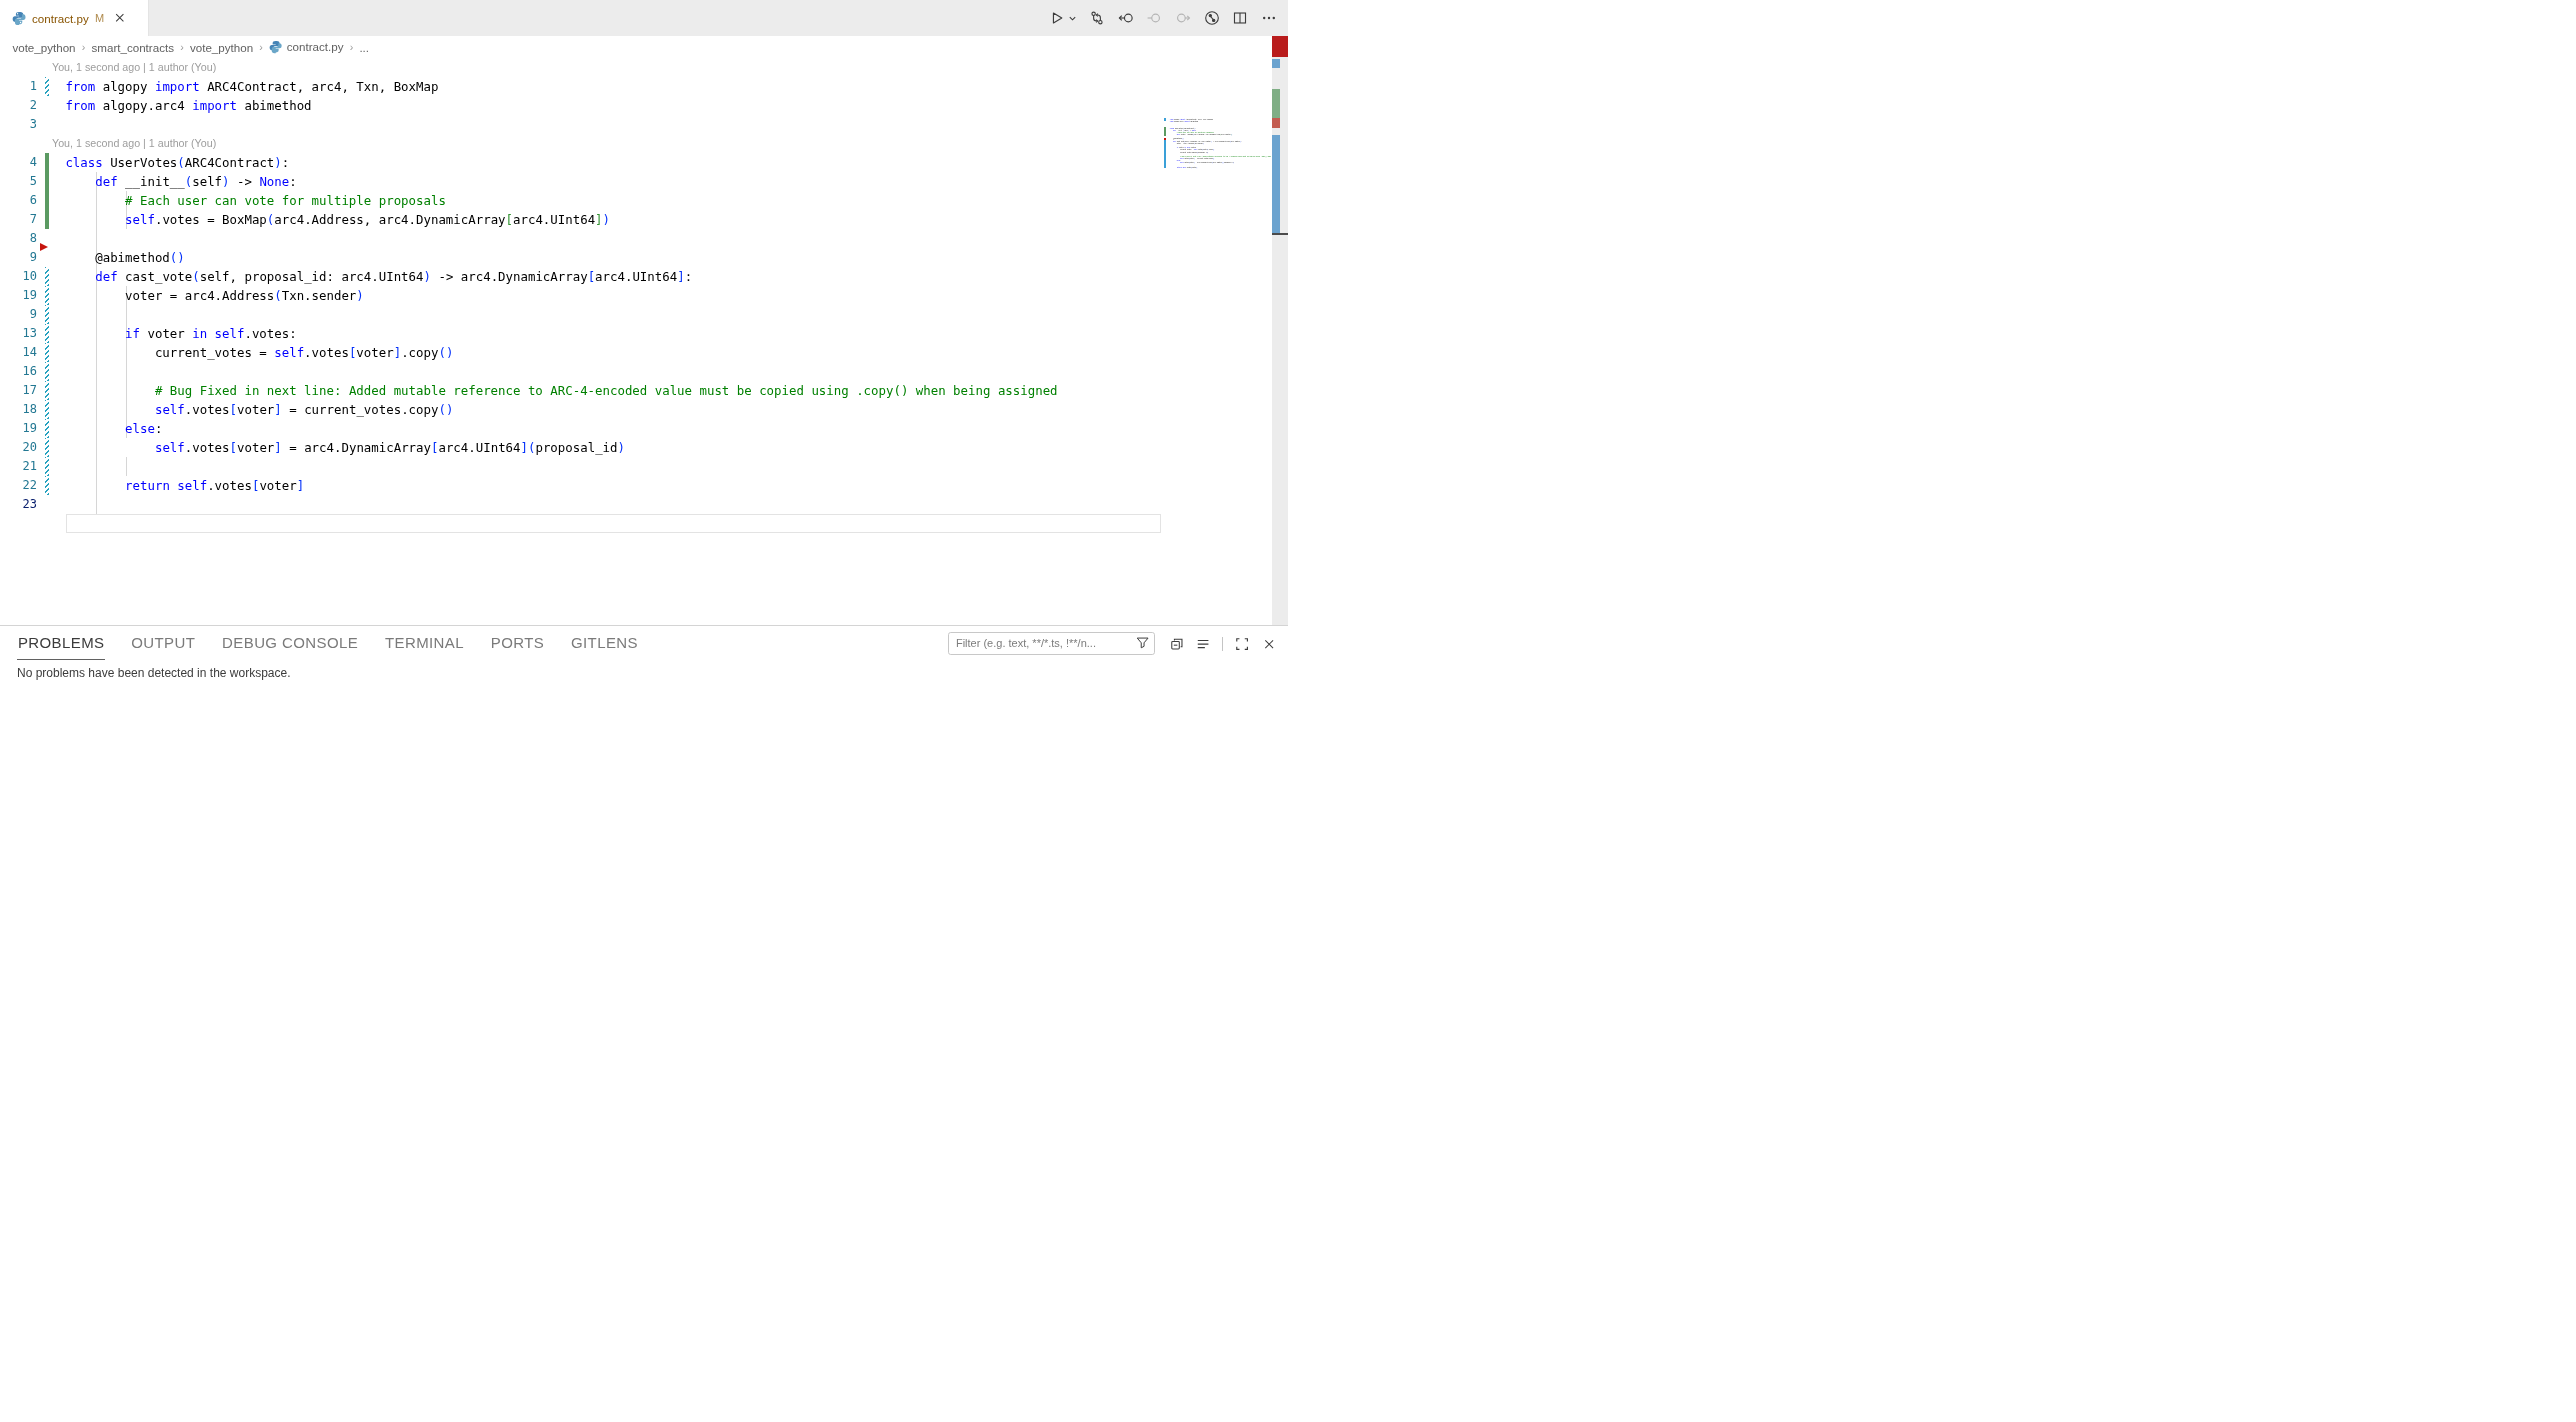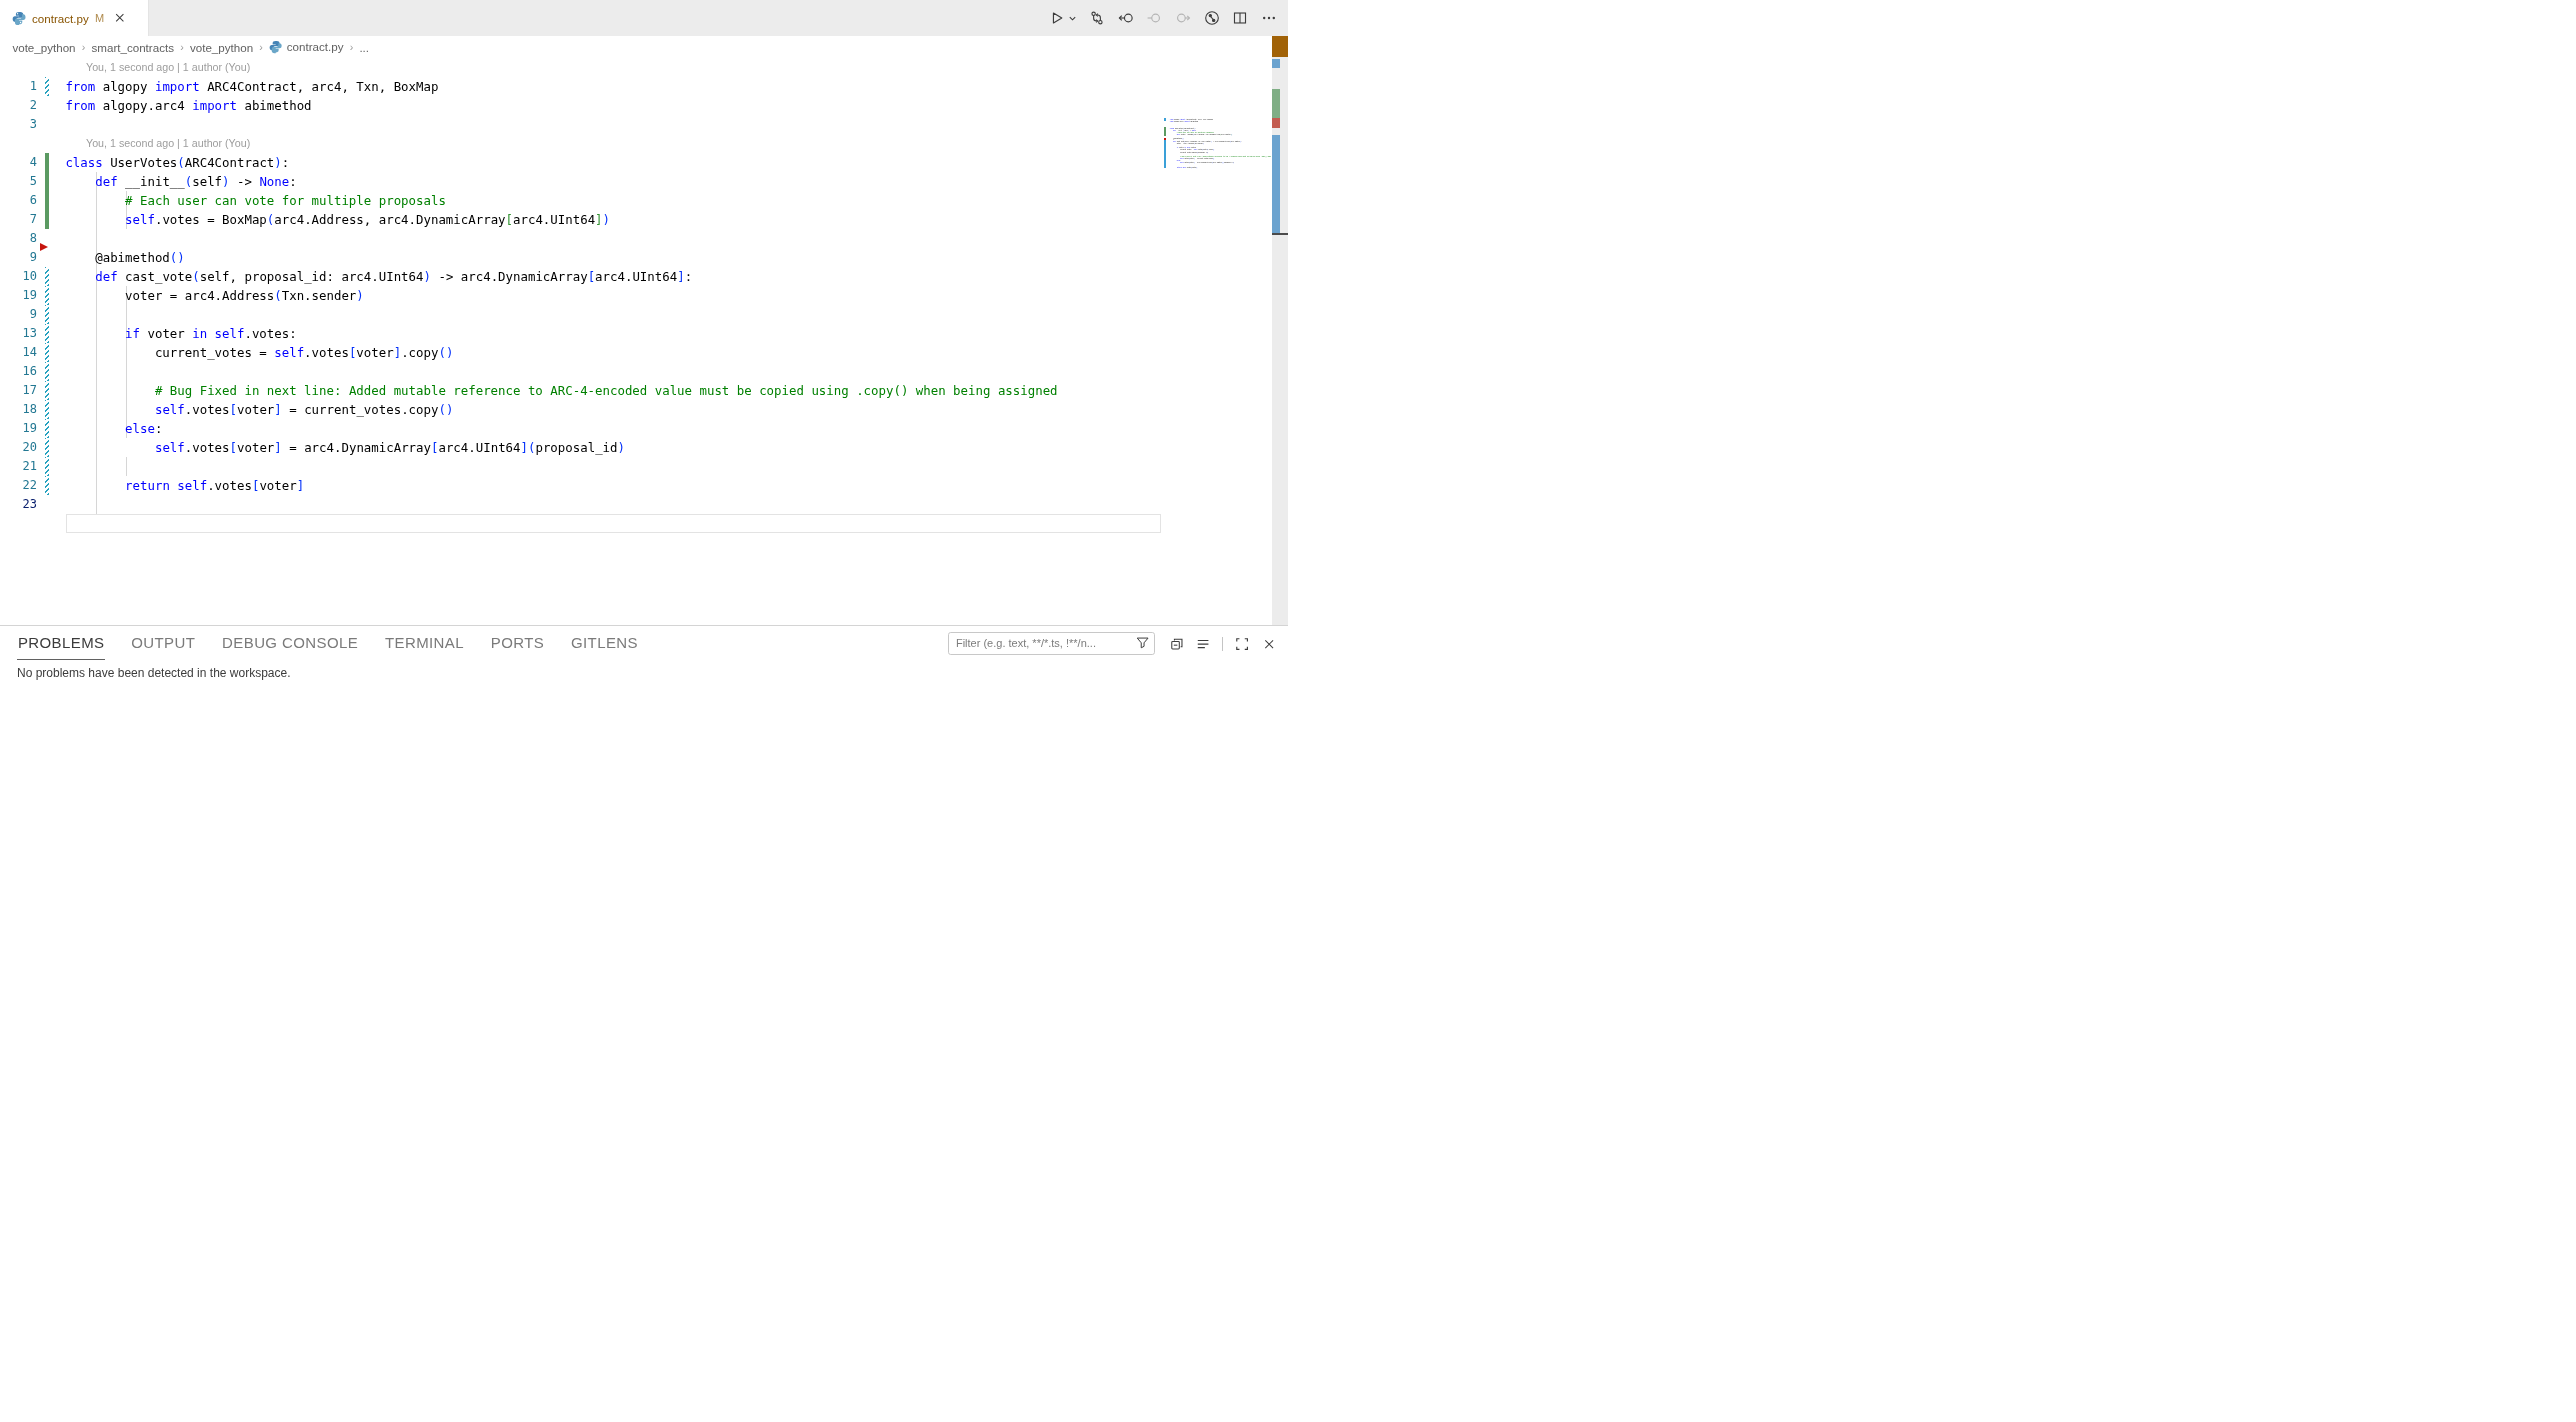--- a/index.html
+++ b/index.html
@@ -1,18 +1,18 @@
 <!DOCTYPE html>
 <html style="font-size:14.2px"><head>
 <meta charset="utf-8">
 <style>
   * { margin:0; padding:0; box-sizing:border-box; }
   html,body { width:1288px; height:711px; overflow:hidden; background:#fff;
               font-family:"Liberation Sans", sans-serif; }
-  #app { position:relative; width:1288px; height:711px; background:#a16207; }
+  #app { position:relative; width:1288px; height:711px; background:#b91c1c; }
 
   
   .tabbar { position:absolute; left:0; top:0; width:1288px; height:36px; background:#ececec; }
   .tab { position:absolute; left:0; top:0; width:149px; height:36px; background:#fff;
          display:flex; align-items:center; padding:0 9px 0 11.6px; border-right:0.9px solid #e4e4e4; }
   .tab .ticon { width:14.2px; height:14.2px; flex:0 0 14.2px; }
   .tab .tlabel { margin-left:6.2px; font-size:11.6px; color:#895503; white-space:nowrap; }
   .tab .tbadge { margin-left:6.2px; font-size:11px; color:#b08b4e; }
   .tab .tclose { margin-left:9px; width:14.2px; height:14.2px; display:flex; align-items:center; justify-content:center; }
   .editor-actions { position:absolute; right:10.7px; top:0; height:36px; display:flex; align-items:center; gap:11.6px; }
@@ -31,21 +31,21 @@
   .editor { position:absolute; left:0; top:58px; width:1272px; height:567px; background:#fff; }
   .row { position:relative; height:19px; display:flex; align-items:center;
          font-family:"DejaVu Sans Mono", monospace; font-size:12.4px; line-height:19px; white-space:pre; }
   .ln { width:37px; text-align:right; color:#237893; font-size:12px; flex:0 0 37px; }
   .ln.active { color:#0b216f; }
   .deco { width:12.4px; height:100%; flex:0 0 12.4px; position:relative; }
   .deco .bar { position:absolute; left:8px; top:0; width:4.4px; height:100%; }
   .deco.added .bar { background:#5b9a62; }
   .deco.modified .bar { background:repeating-linear-gradient(135deg,#27a2c0 0,#27a2c0 1.4px,rgba(255,255,255,0) 1.4px,rgba(255,255,255,0) 3.6px); }
   .ctext { padding-left:16px; }
-  .blame-row { position:relative; height:19px; line-height:19px; padding-left:86px;
+  .blame-row { position:relative; height:19px; line-height:19px; padding-left:52px;
                font-size:10.7px; color:#9d9d9d; white-space:pre; }
   .tk-kw { color:#0000ff; } .tk-id { color:#000000; } .tk-cm { color:#008000; }
   .tk-b0 { color:#0431fa; } .tk-b1 { color:#319331; }
 
   .indent-guide { position:absolute; width:0.9px; background:#d6d6d6; }
   .current-line { position:absolute; left:66px; width:1095px; border:0.9px solid #e3e3e3; }
   .del-marker { position:absolute; left:40px; width:0; height:0;
                 border-top:4.9px solid transparent; border-bottom:4.9px solid transparent;
                 border-left:8px solid #c6150e; }
 

